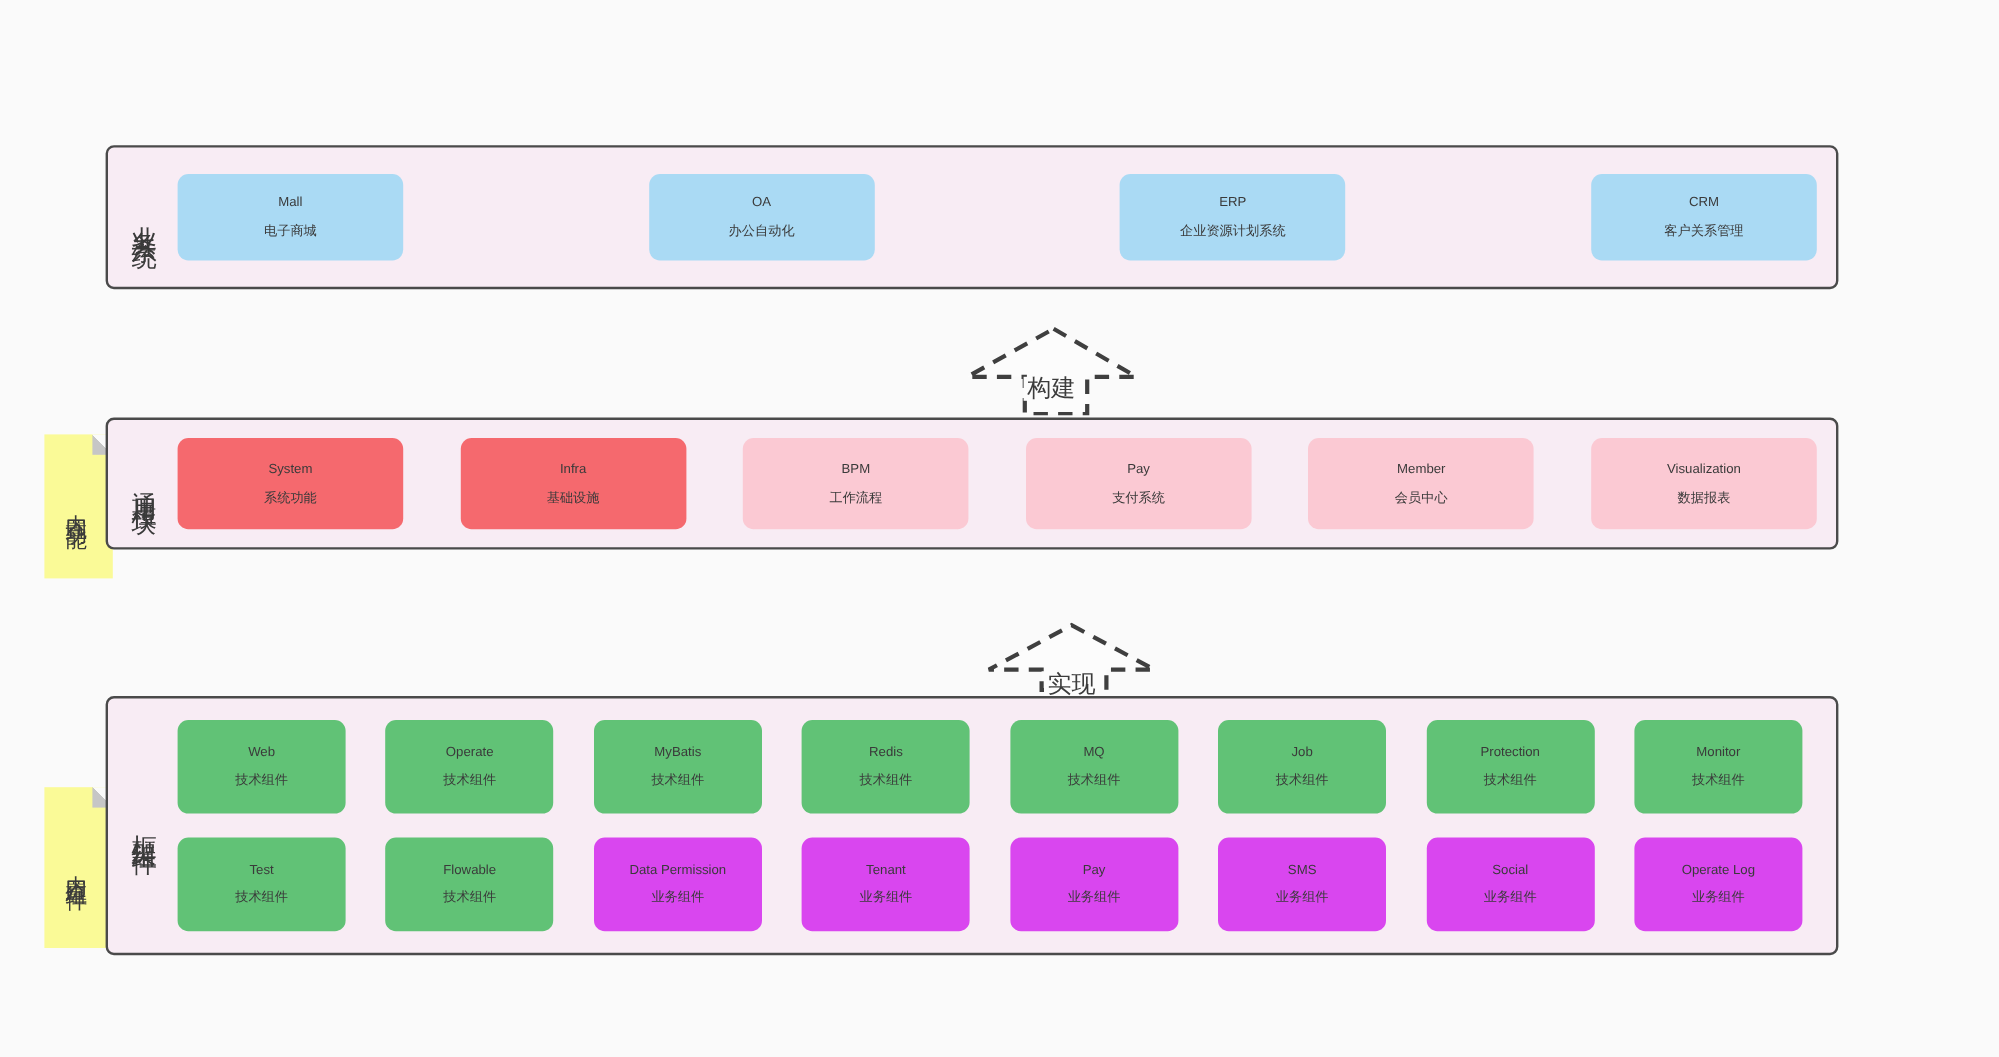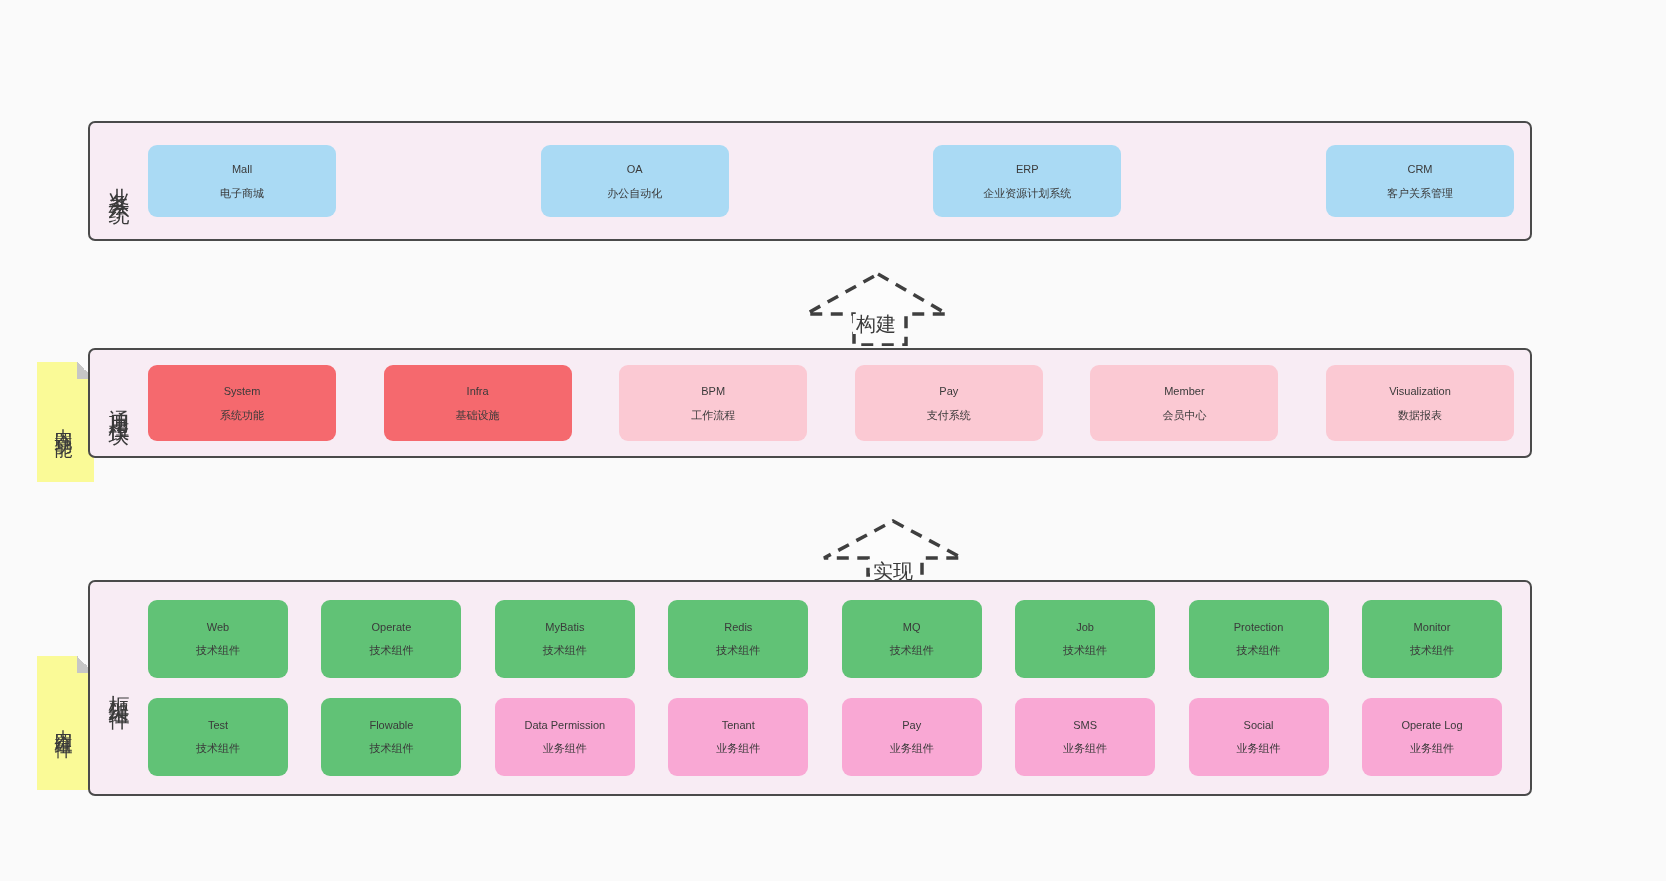--- a/index.html
+++ b/index.html
@@ -59,21 +59,21 @@
   }
   .w6 { width:188px; height:72px; }
   .layer2 .w6 { height:76px; }
   .w8 { width:140px; height:78px; line-height:23px; }
   .w8 .box-name { max-width:128px; }
 
   .blue       { background:#AADAF4; }
   .red        { background:#F5696E; }
   .pink       { background:#FBC9D3; }
   .green      { background:#61C276; }
-  .lightgreen { background:#f9a8d4; }
+  .lightgreen { background:#d946ef; }
 
   
   .sticky {
     position:absolute; left:37px; width:57px;
     background:#FAFA97;
     z-index:1;
     display:flex; align-items:center; justify-content:center;
   }
   .sticky1 { top:362px; height:120px; }
   .sticky2 { top:656px; height:134px; }

